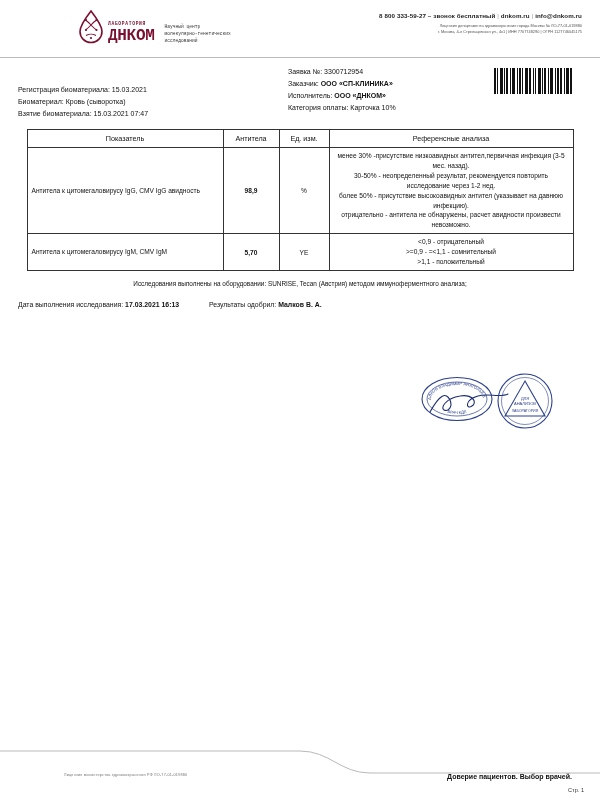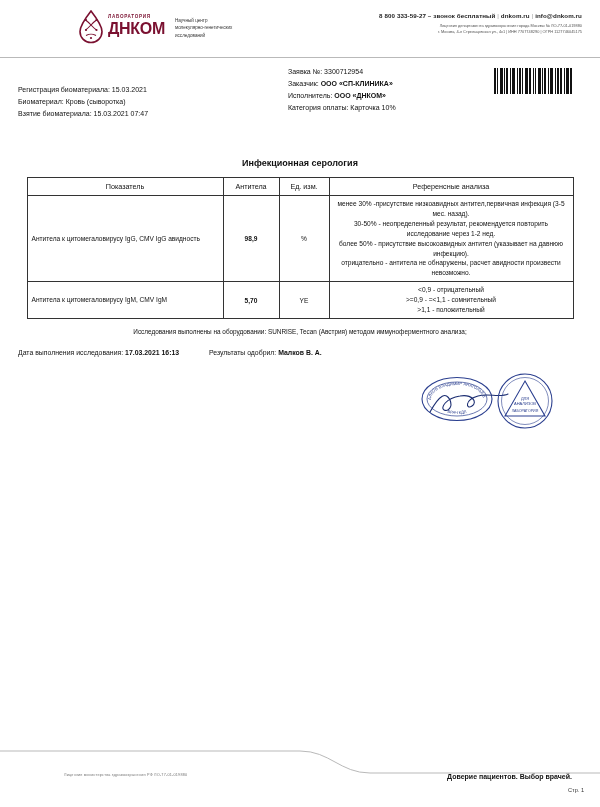--- a/index.html
+++ b/index.html
@@ -25,23 +25,24 @@
     position: relative;
     height: 58px;
     border-bottom: 1px solid #b9b9b9;
     padding: 8px 18px 0 18px;
     box-sizing: border-box;
     display: flex;
     align-items: flex-start;
   }
   .logo-block {
     display: flex;
-    align-items: center;
+    align-items: flex-end;
     margin-left: 60px;
     width: 215px;
+    font-family: Liberation Mono, monospace;
   }
   .logo-mark {
     width: 26px;
     height: 34px;
     position: relative;
     flex: 0 0 auto;
     margin-top: 2px;
   }
   .logo-mark svg { display: block; }
   .logo-text {
@@ -361,21 +362,20 @@
       <i style="width:2px"></i>
         <i style="width:2px;background:#fff"></i>
       <i style="width:1px"></i>
         <i style="width:1px;background:#fff"></i>
       <i style="width:3px"></i>
         <i style="width:1px;background:#fff"></i>
       <i style="width:2px"></i>
     </div>
   </div>
 
-  <div class="doc-title">Инфекционная серология</div>
 
   <table class="results">
     <colgroup>
       <col style="width:196px">
       <col style="width:56px">
       <col style="width:50px">
       <col style="width:244px">
     </colgroup>
     <thead>
       <tr>

